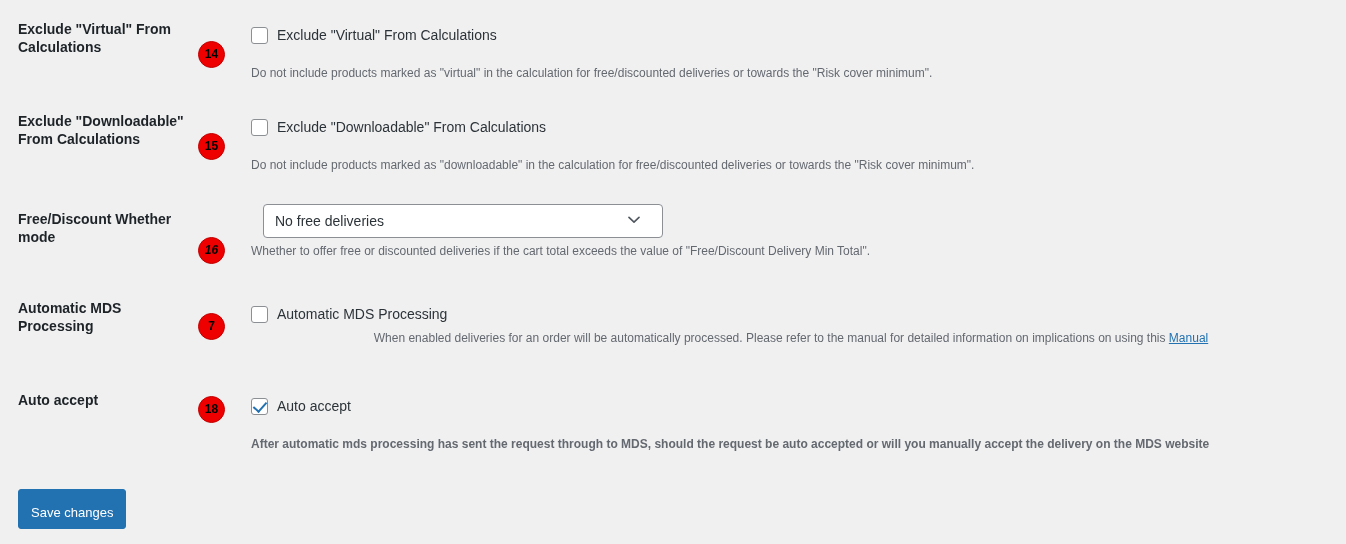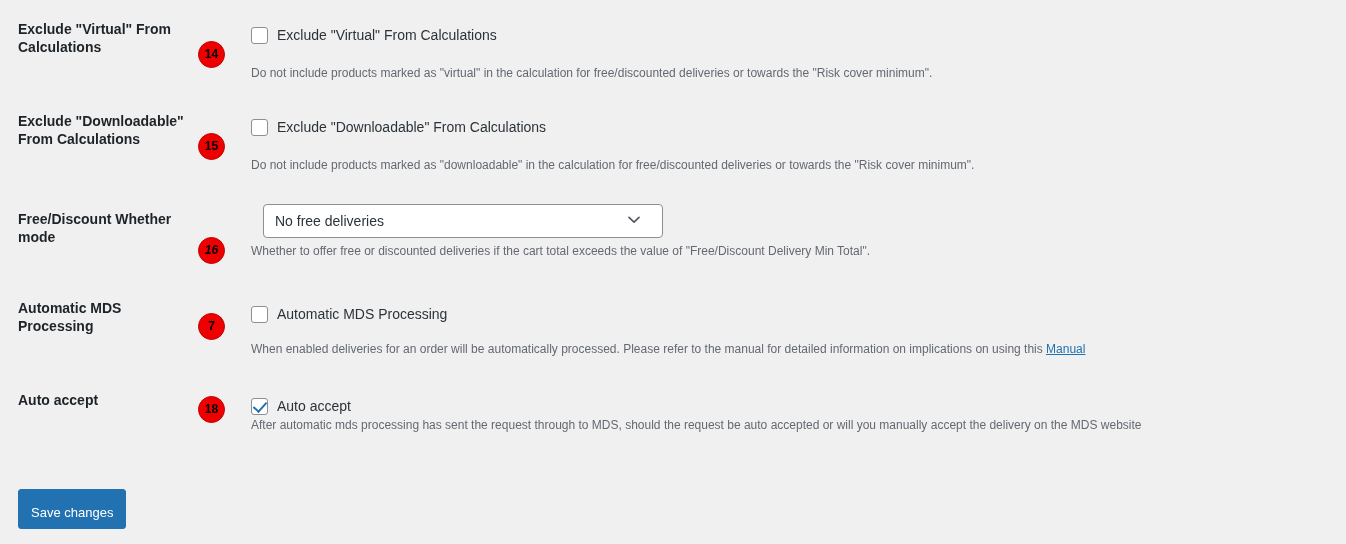--- a/index.html
+++ b/index.html
@@ -210,33 +210,33 @@
   </div>
 
   <div class="form-row" style="top:299px;">
     <div class="row-label">Automatic MDS Processing</div>
     <div class="badge" style="left:198px; top:14px;">7</div>
     <div class="row-field" style="top:5px;">
       <label class="checkbox-line">
         <span class="cb"></span>
         <span class="cb-label">Automatic MDS Processing</span>
       </label>
-      <div class="desc" style="margin-top:16px;"><span>When enabled deliveries for an order will be automatically processed. Please refer to the manual for detailed information on implications on using this </span><a href="#">Manual</a></div>
+      <div class="desc" style="margin-top:5px;text-align:center;"><span>When enabled deliveries for an order will be automatically processed. Please refer to the manual for detailed information on implications on using this </span><a href="#">Manual</a></div>
     </div>
   </div>
 
   <div class="form-row" style="top:391px;">
     <div class="row-label">Auto accept</div>
     <div class="badge" style="left:198px; top:5px;">18</div>
     <div class="row-field" style="top:5px;">
       <label class="checkbox-line">
         <span class="cb checked"></span>
         <span class="cb-label">Auto accept</span>
       </label>
-      <div class="desc" style="">After automatic mds processing has sent the request through to MDS, should the request be auto accepted or will you manually accept the delivery on the MDS website</div>
+      <div class="desc" style="margin-top:19px;font-weight:bold;">After automatic mds processing has sent the request through to MDS, should the request be auto accepted or will you manually accept the delivery on the MDS website</div>
     </div>
   </div>
 
   <div class="submit-wrap">
     <button class="btn-primary">Save changes</button>
   </div>
 
 </div>
 
 </body></html>

